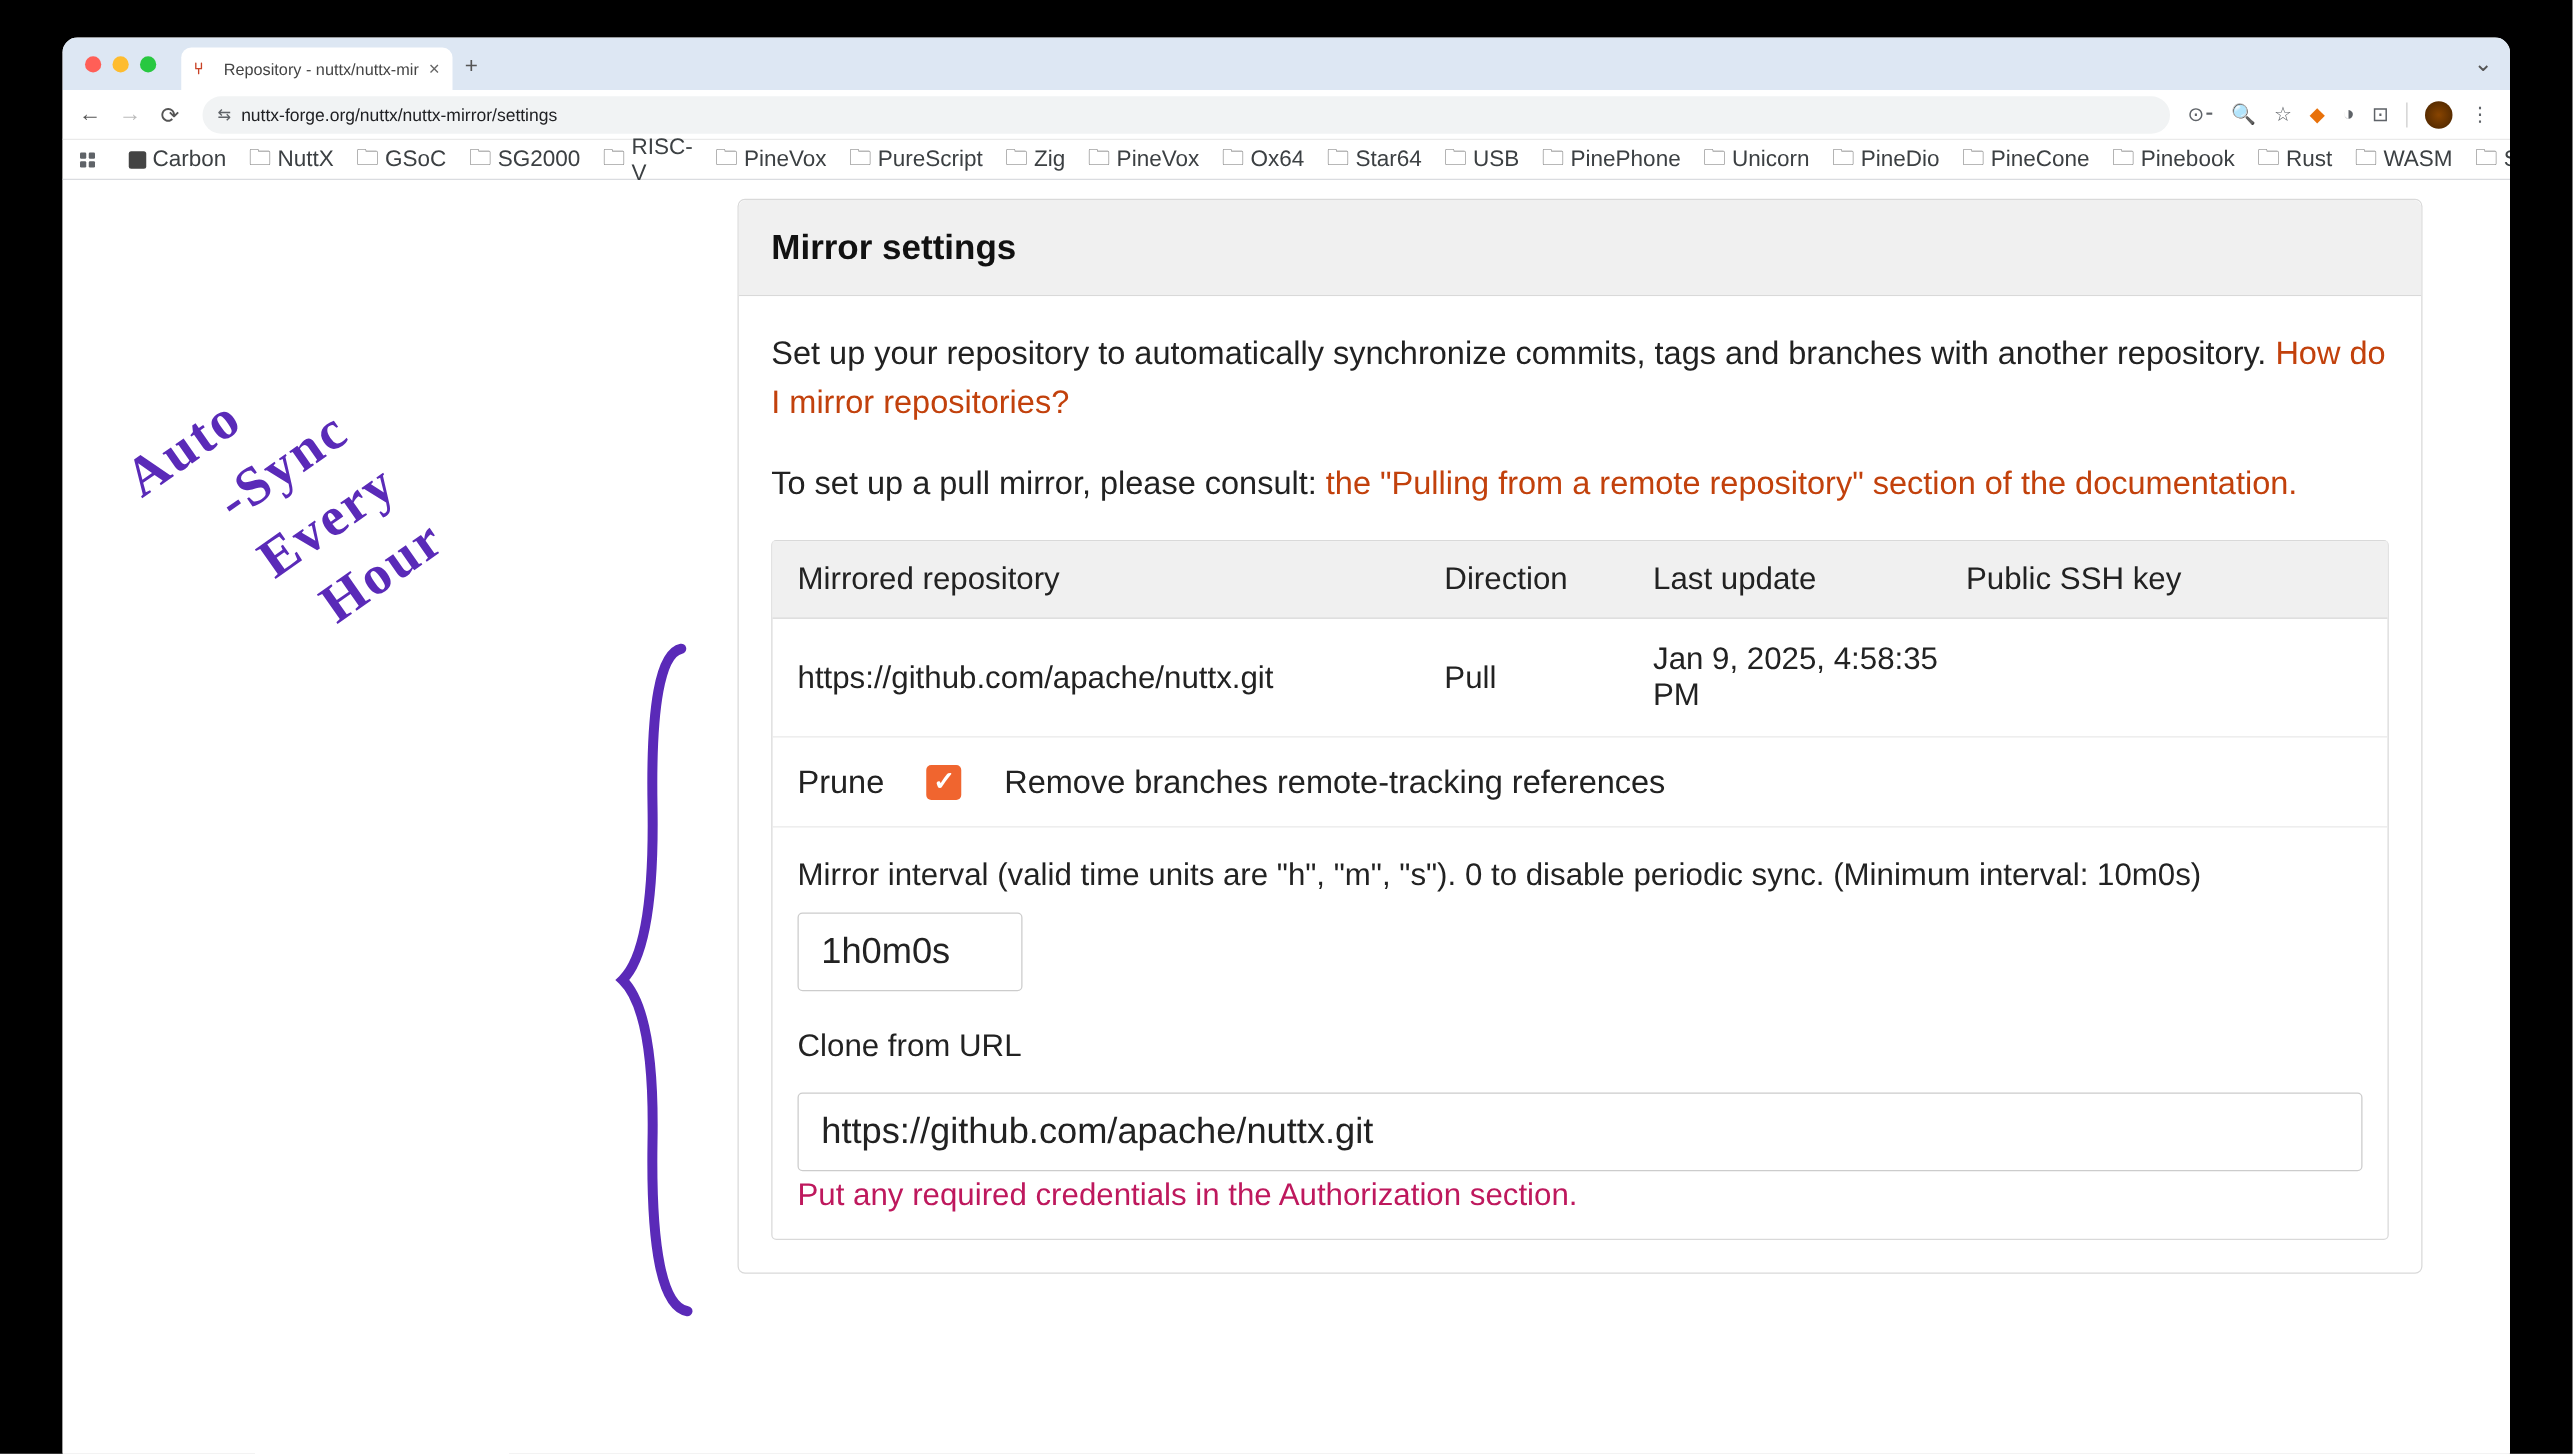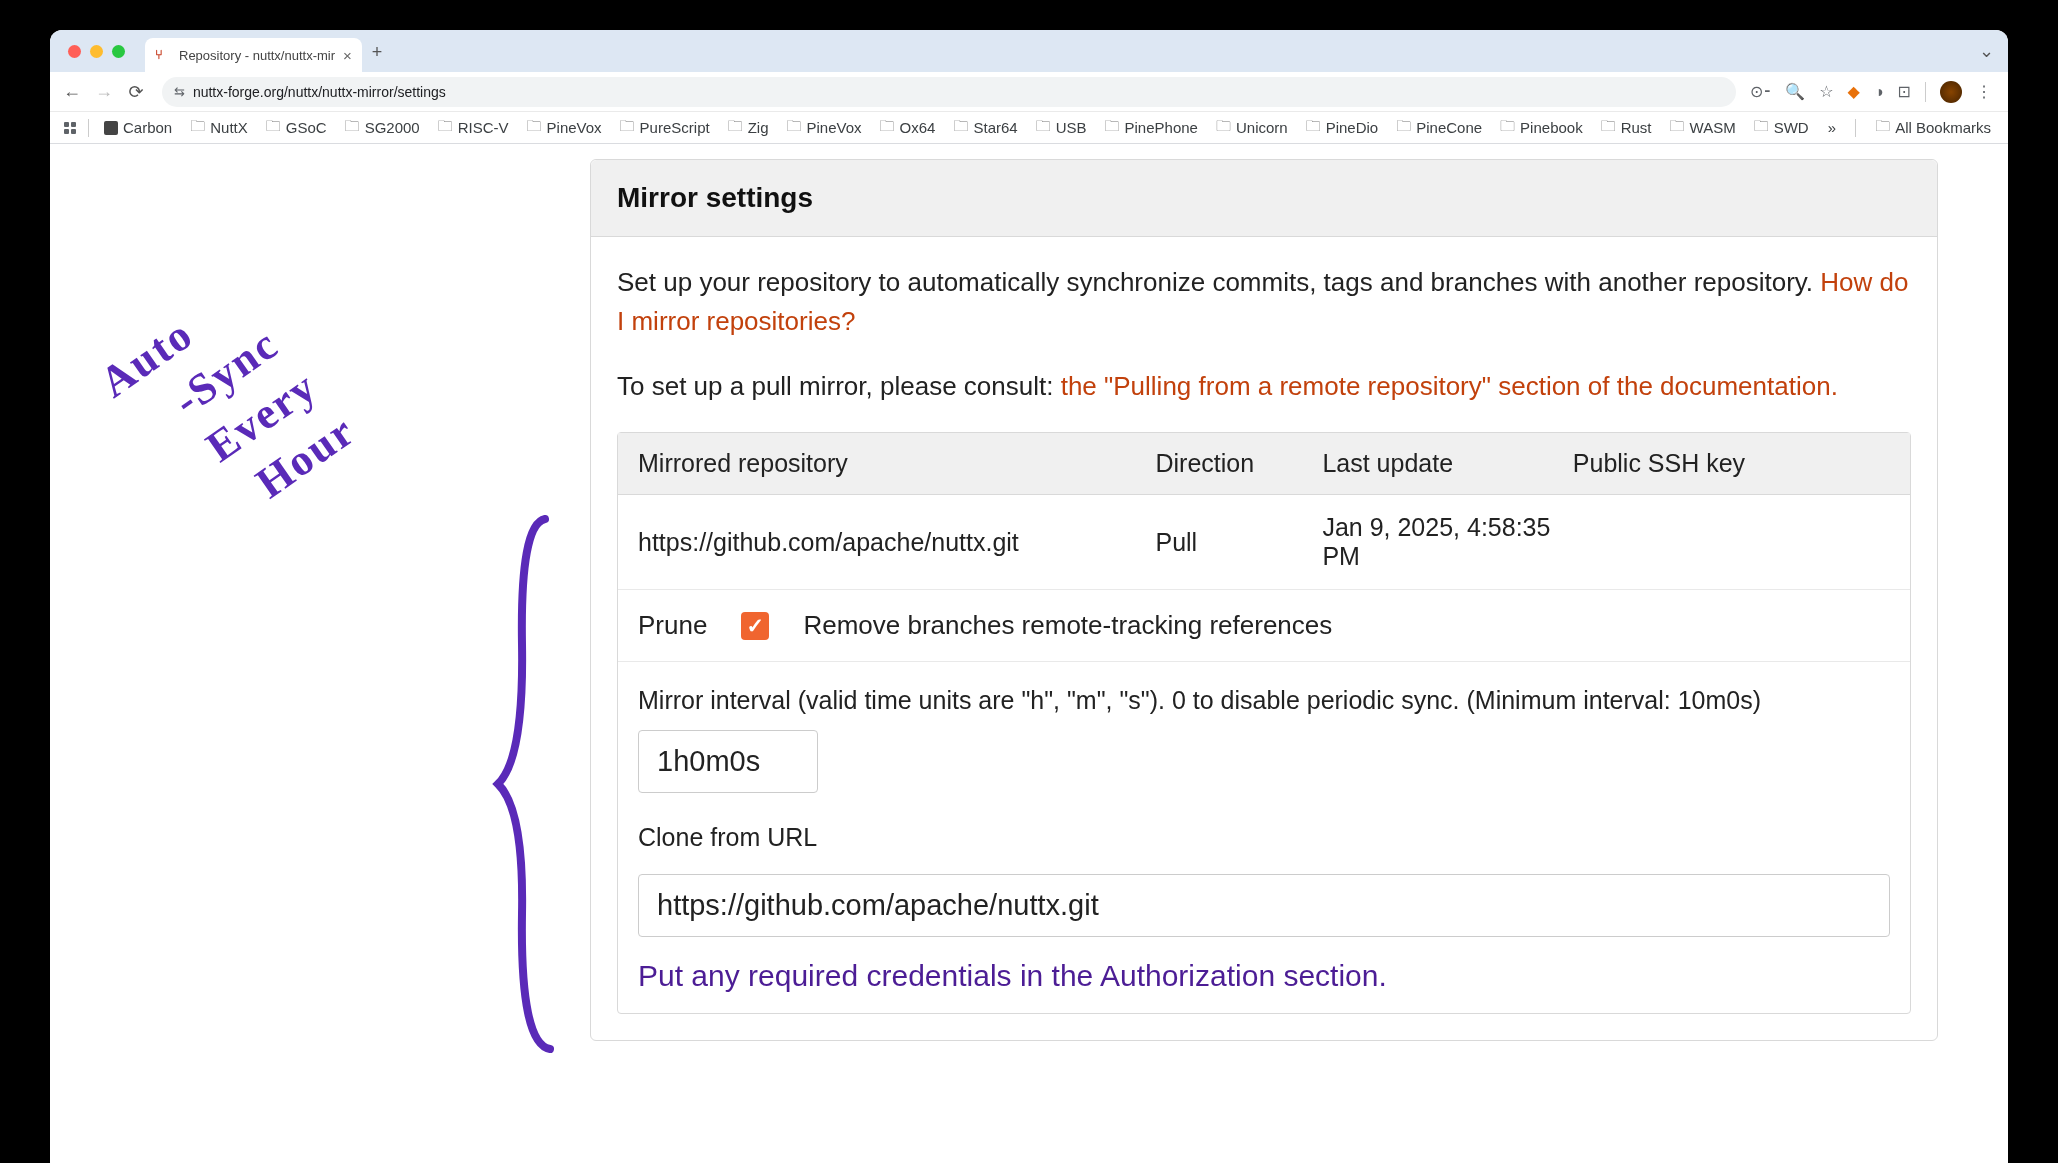--- a/index.html
+++ b/index.html
@@ -87,21 +87,21 @@
       align-items: center;
       padding: 0 10px;
       border-bottom: 1px solid #dadce0;
       gap: 4px;
     }
     .bookmarks .bm {
       display: flex;
       align-items: center;
       gap: 5px;
       padding: 4px 7px;
-      font-size: 15px;
+      font-size: 18px;
       color: #3c4043;
       cursor: pointer;
       border-radius: 4px;
     }
     .bm-folder-icon { color: #777; }
     .bm-sep { width: 1px; height: 18px; background: #ccc; margin: 0 4px; }
     .bookmarks-right { margin-left: auto; display: flex; align-items: center; gap: 8px; }
     .apps-icon { display: grid; grid-template-columns: repeat(2,5px); grid-template-rows: repeat(2,5px); gap: 2px; padding: 4px; }
     .apps-icon span { background: #5f6368; border-radius:1px; }
     
@@ -219,21 +219,21 @@
     .text-input {
       border: 1px solid #ccc;
       border-radius: 4px;
       padding: 14px 18px;
       font-size: 29px;
       color: #222;
       font-family: inherit;
     }
     .interval-input { width: 180px; }
     .url-input { width: 100%; margin-top: 6px; }
-    .hint-text { color: #4c1d95; font-size: 30px; margin-top: 22px; }
+    .hint-text { color: #be185d; font-size: 25px; margin-top: 5px; }
     .section-gap { height: 26px; }
   </style>
 </head>
 <body>
 
 <div class="browser-window">
 
   <div class="tab-strip">
     <div class="traffic-lights">
       <div class="tl red"></div>

